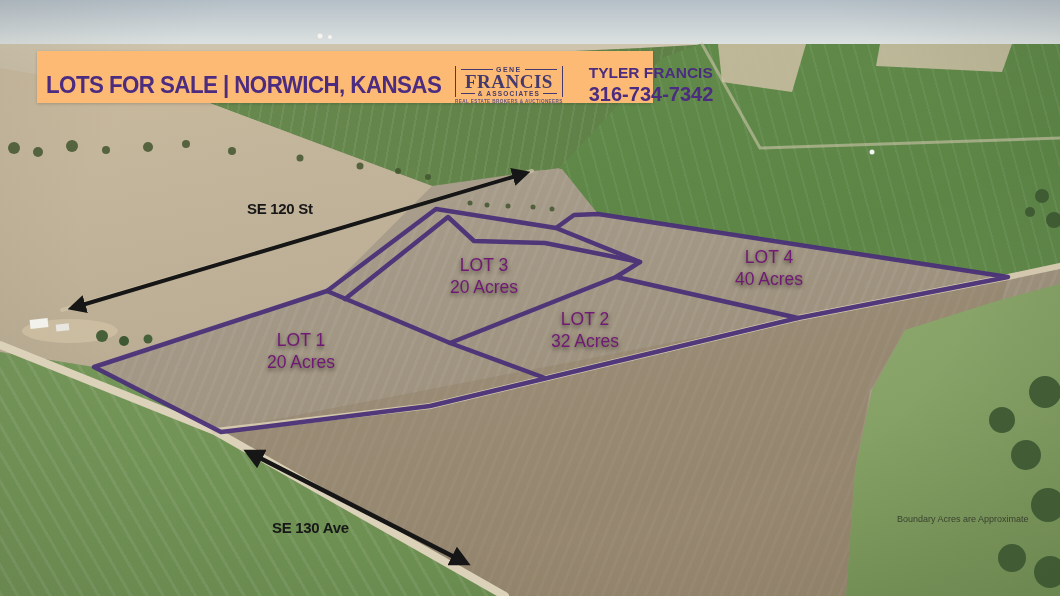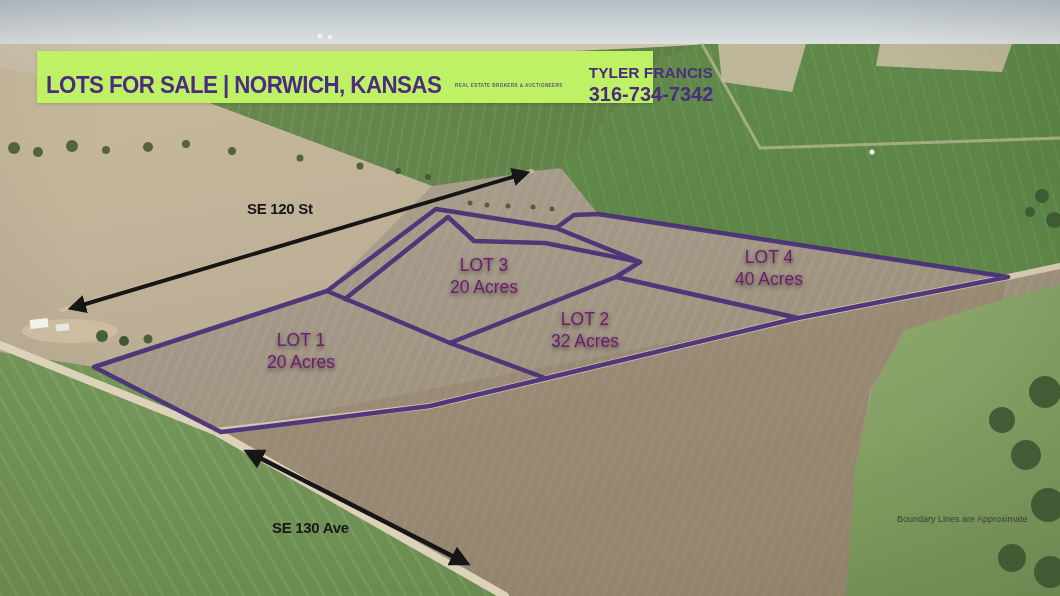--- a/index.html
+++ b/index.html
@@ -67,21 +67,21 @@
     text-align:center;color:#701a75;font-weight:400;font-size:17.5px;line-height:22px;
     text-shadow:0 2px 4px rgba(30,25,20,.65);white-space:nowrap;
   }
   .disclaimer{
     position:absolute;z-index:3;font-size:9px;color:#2f3328;opacity:.85;white-space:nowrap;
   }
 
   
   .banner{
     position:absolute;left:37px;top:51px;width:616px;height:52px;z-index:5;
-    background:#bef264;box-shadow:0 1px 3px rgba(0,0,0,.18);
+    background:#fdba74;box-shadow:0 1px 3px rgba(0,0,0,.18);
     display:flex;align-items:center;padding:16px 10px 0 9px;
   }
   .banner-title{
     font-size:24px;font-weight:700;color:#4b2c80;letter-spacing:-.6px;
     white-space:nowrap;transform:scaleX(.93);transform-origin:left center;flex:0 0 auto;
   }
   .logo{margin-left:-16px;flex:0 0 auto;color:#443a6d;text-align:center;}
   .logo-frame{border-left:1.5px solid #443a6d;border-right:1.5px solid #443a6d;padding:0 5px;}
   .logo-row{display:flex;align-items:center;gap:3px;justify-content:center;}
   .logo-row .rule{height:1px;background:#443a6d;flex:1;min-width:8px;}
@@ -197,25 +197,38 @@
   </div>
   <div class="lot-label" style="left:484px;top:254px;">
     <div>LOT 3</div>
     <div>20 Acres</div>
   </div>
   <div class="lot-label" style="left:769px;top:246px;">
     <div>LOT 4</div>
     <div>40 Acres</div>
   </div>
 
-  <div class="disclaimer" style="left:897px;top:514px;">Boundary Lines are Approximate</div>
+  <div class="disclaimer" style="left:897px;top:514px;">Boundary Acres are Approximate</div>
 
   <div class="banner">
     <div class="banner-title">LOTS FOR SALE | NORWICH, KANSAS</div>
     <div class="logo">
+      <div class="logo-frame">
+        <div class="logo-row logo-top">
+          <span class="rule"></span>
+          <span>GENE</span>
+          <span class="rule"></span>
+        </div>
+        <div class="logo-name">FRANCIS</div>
+        <div class="logo-row logo-suffix">
+          <span class="rule"></span>
+          <span>&amp; ASSOCIATES</span>
+          <span class="rule"></span>
+        </div>
+      </div>
       <div class="logo-tagline">REAL ESTATE BROKERS &amp; AUCTIONEERS</div>
     </div>
     <div class="agent">
       <div class="agent-name">TYLER FRANCIS</div>
       <div class="agent-phone">316-734-7342</div>
     </div>
   </div>
 
 </div>
 

